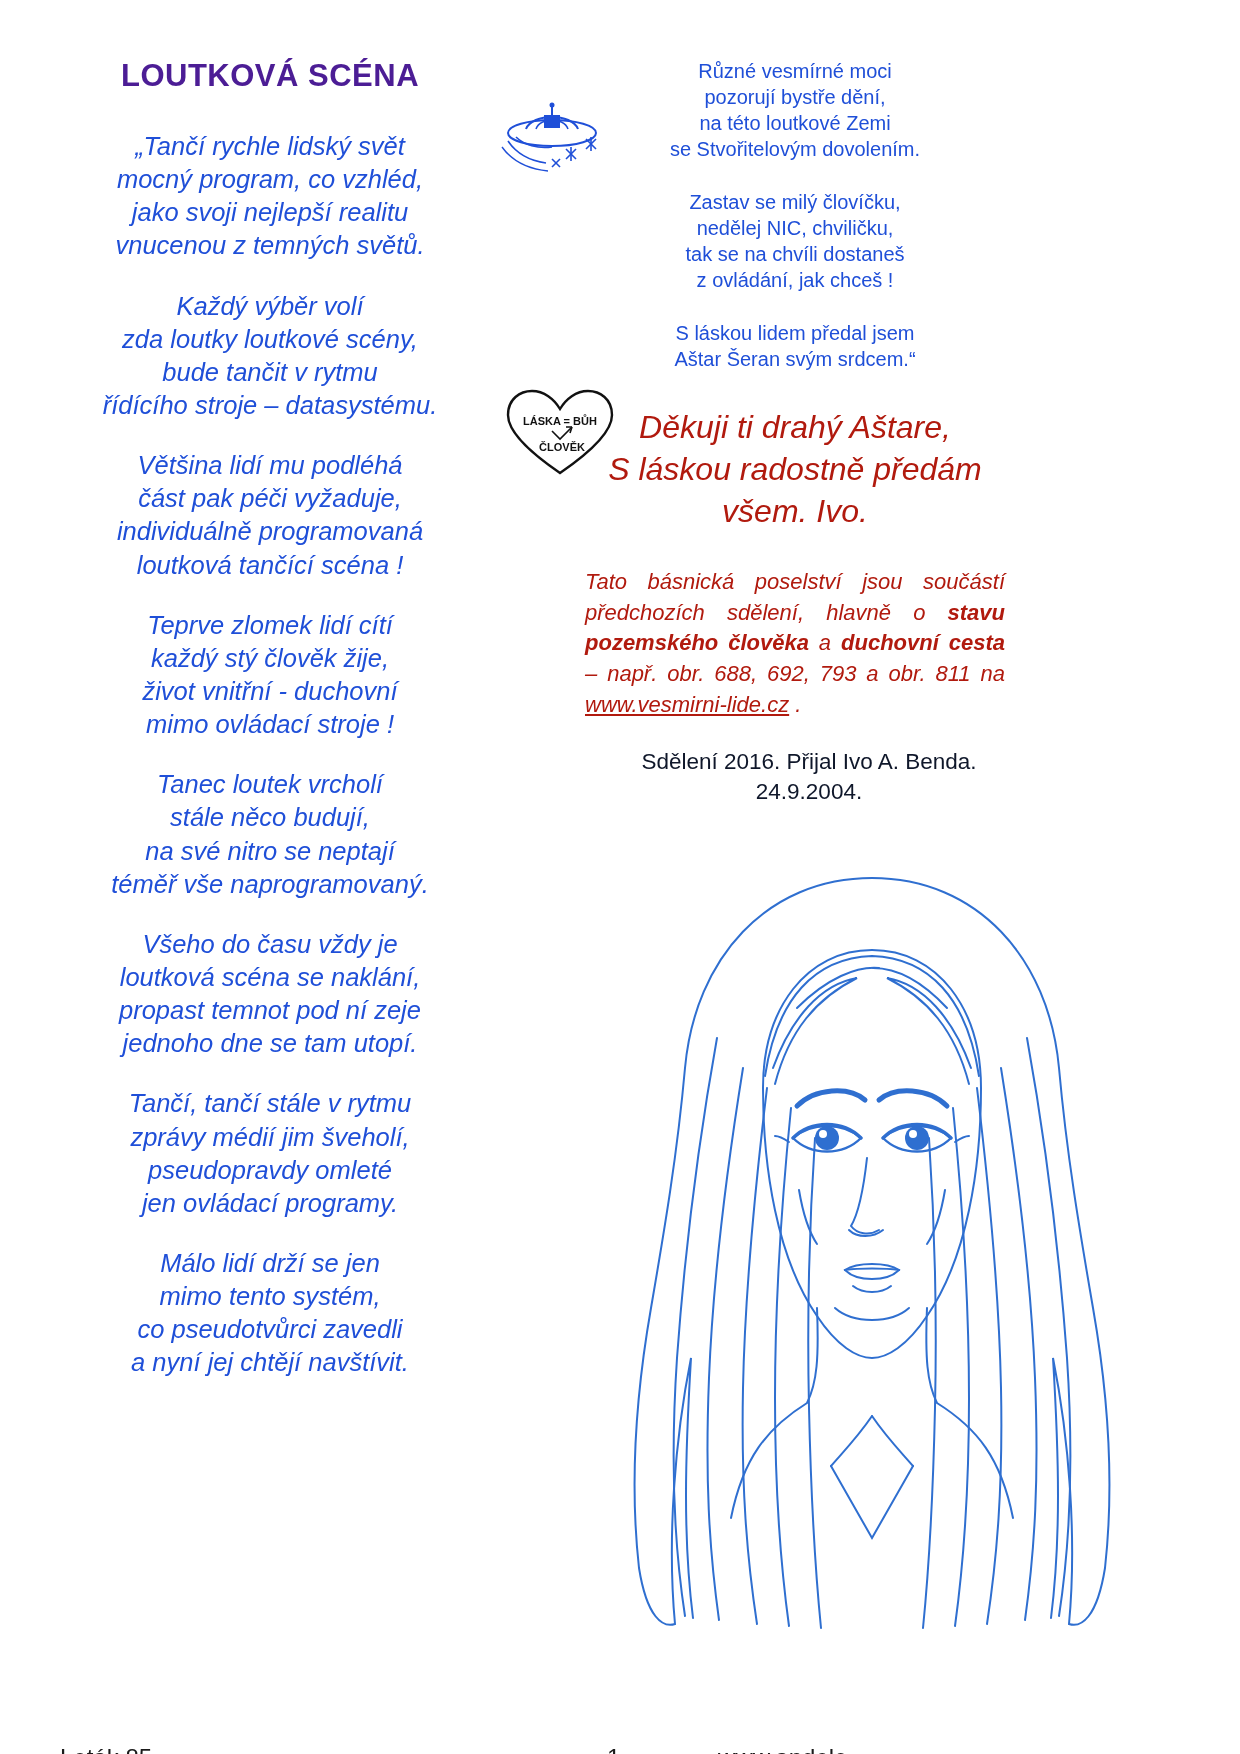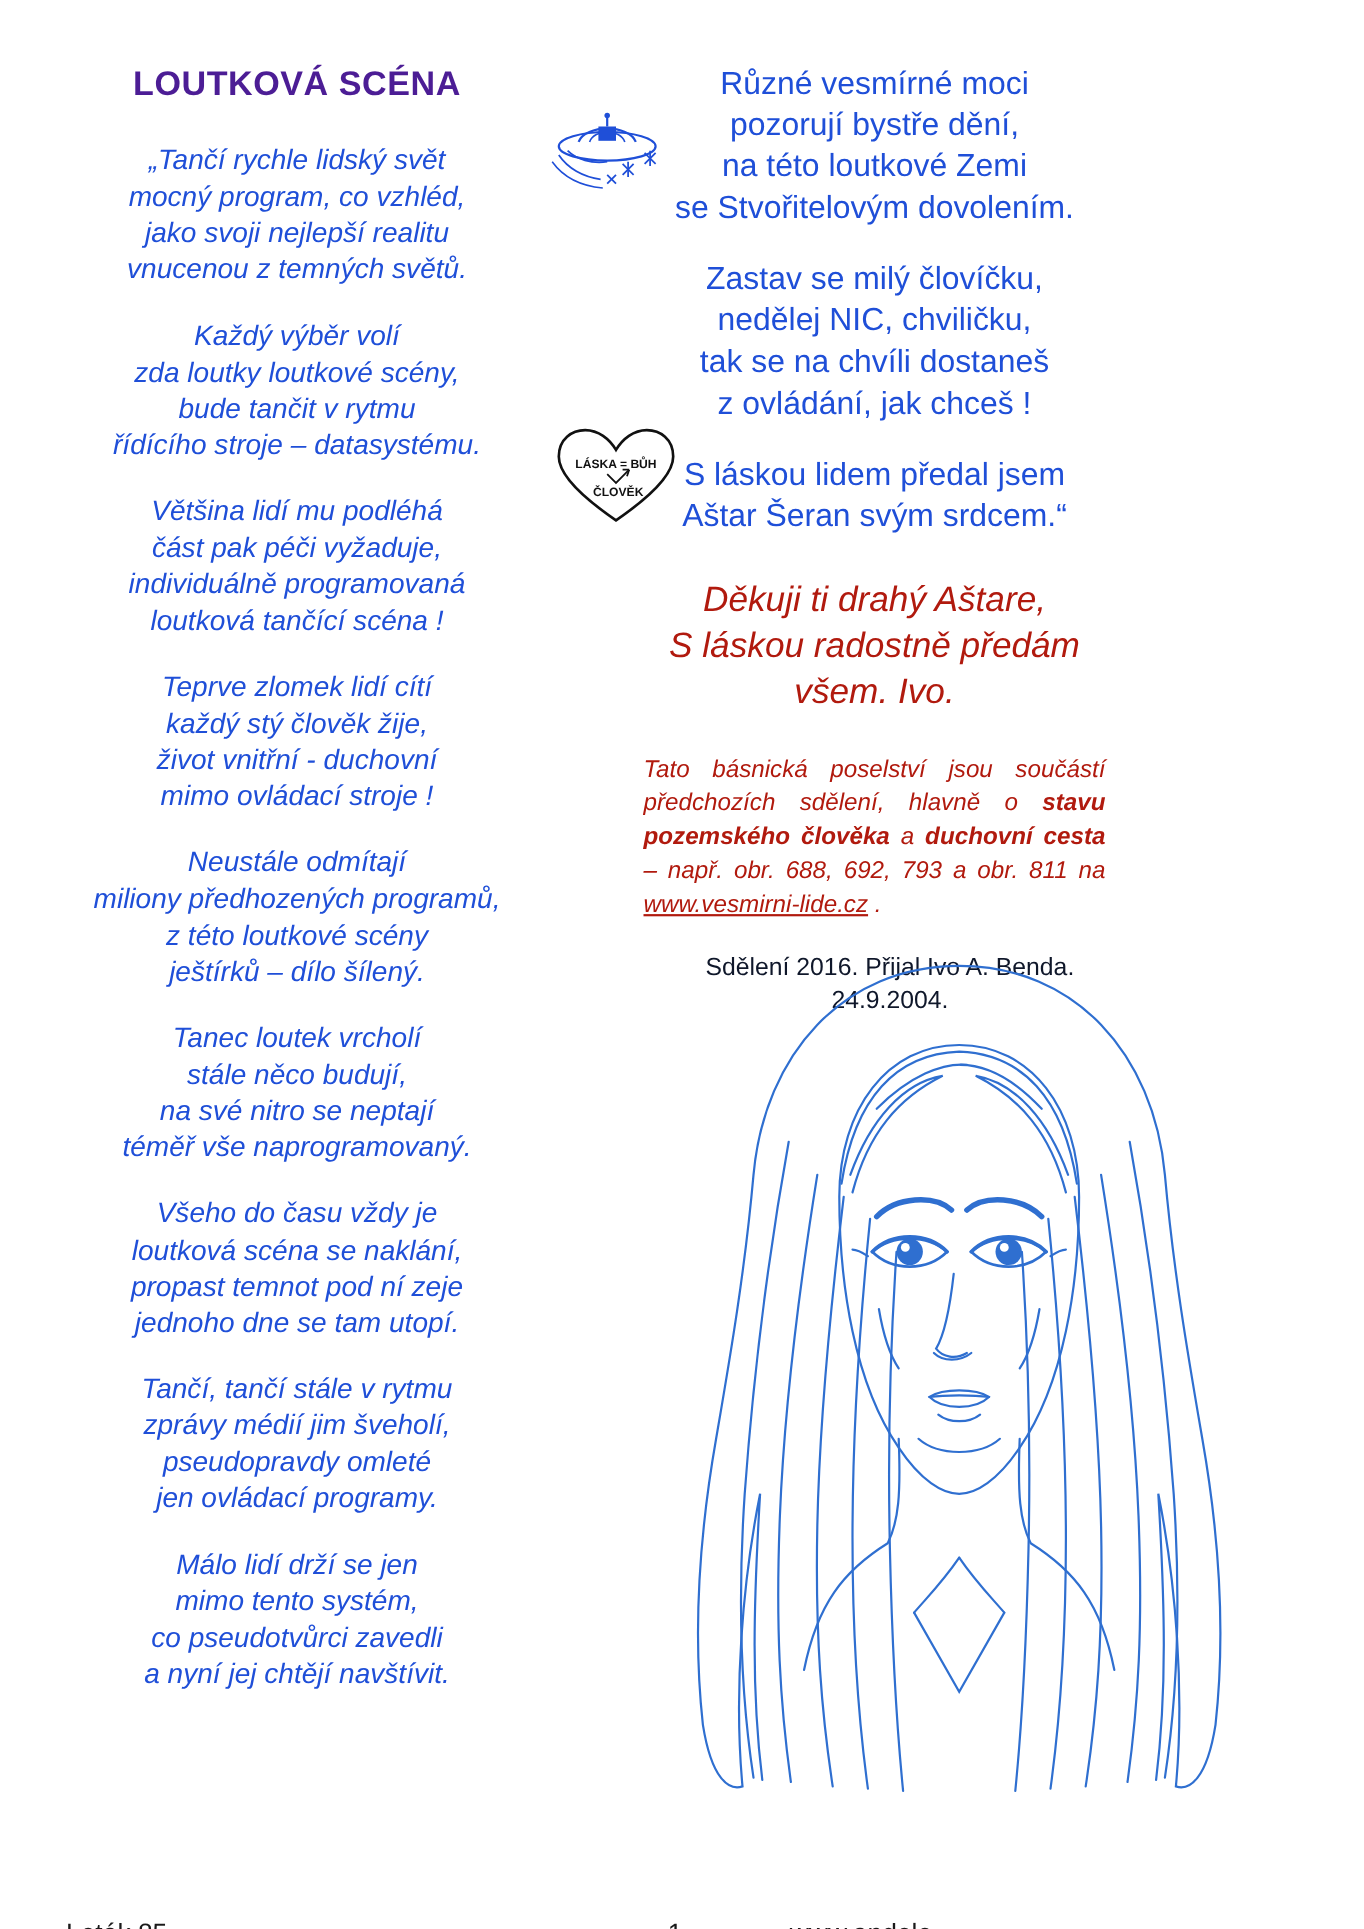--- a/index.html
+++ b/index.html
@@ -47,21 +47,21 @@
   
   .right-col {
     position: absolute;
     left: 585px;
     top: 58px;
     width: 420px;
     text-align: center;
   }
   .stanza-r {
     color: #1f4fd8;
-    font-size: 29px;
+    font-size: 20px;
     line-height: 1.30;
     margin-bottom: 27px;
     white-space: pre-line;
   }
   .thanks {
     color: #b11a0e;
     font-size: 32px;
     font-style: italic;
     line-height: 1.32;
     white-space: pre-line;
@@ -146,24 +146,20 @@
 bude tančit v rytmu
 řídícího stroje – datasystému.</div>
     <div class="stanza">Většina lidí mu podléhá
 část pak péči vyžaduje,
 individuálně programovaná
 loutková tančící scéna !</div>
     <div class="stanza">Teprve zlomek lidí cítí
 každý stý člověk žije,
 život vnitřní - duchovní
 mimo ovládací stroje !</div>
-    <div class="stanza">Neustále odmítají
-miliony předhozených programů,
-z této loutkové scény
-ještírků – dílo šílený.</div>
     <div class="stanza">Tanec loutek vrcholí
 stále něco budují,
 na své nitro se neptají
 téměř vše naprogramovaný.</div>
     <div class="stanza">Všeho do času vždy je
 loutková scéna se naklání,
 propast temnot pod ní zeje
 jednoho dne se tam utopí.</div>
     <div class="stanza">Tančí, tančí stále v rytmu
 zprávy médií jim šveholí,

